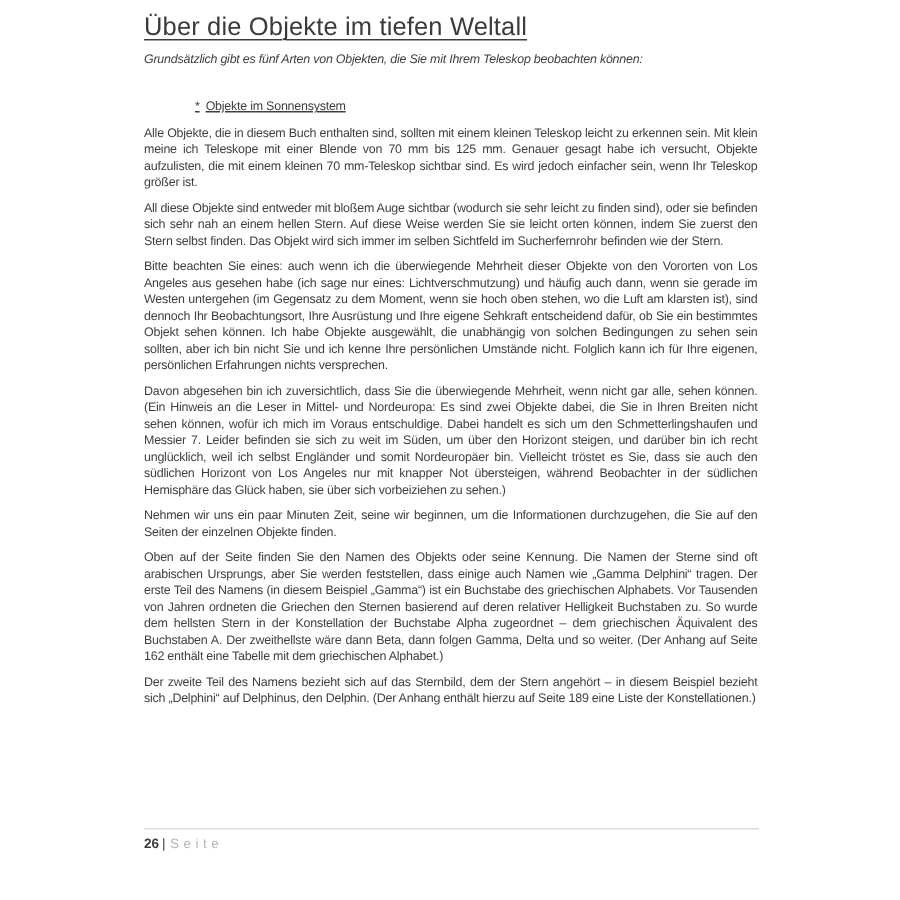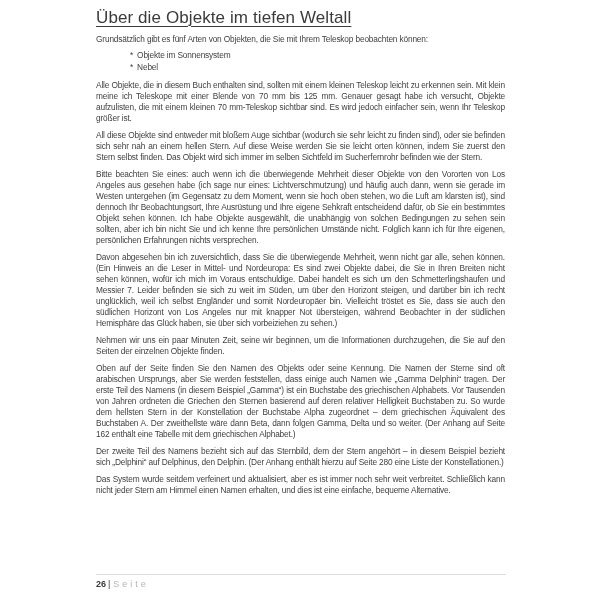--- a/index.html
+++ b/index.html
@@ -30,47 +30,49 @@
     margin: 0 0 6px 0;
     letter-spacing: 0.1px;
     text-decoration: underline;
     text-decoration-thickness: 1px;
     text-underline-offset: 3px;
   }
   .intro {
     font-size: 8.3px;
     line-height: 11px;
     letter-spacing: -0.15px;
-    margin: 0 0 5px 0;
+    margin: 0 0 20px 0;
+    font-style: italic;
   }
   .bullet-list {
     list-style: none;
     margin: 0 0 6px 0;
     padding: 0 0 0 34px;
+    text-decoration: underline;
   }
   .list-item {
     font-size: 8.3px;
     line-height: 11.9px;
     letter-spacing: -0.15px;
   }
   .bullet {
     margin-right: 4px;
   }
   .para {
     font-size: 8.3px;
     line-height: 11px;
     letter-spacing: -0.15px;
     text-align: justify;
     margin: 0 0 6px 0;
   }
   .footer {
     position: absolute;
     left: 96px;
     right: 94px;
-    top: 574px;
+    top: 552px;
     border-top: 1px solid var(--rule, #dcdcdc);
     padding-top: 4px;
     font-size: 9px;
     letter-spacing: 0;
   }
   .pagenum {
     font-weight: 700;
     color: var(--title, #3b3b3b);
   }
   .sep {
@@ -87,29 +89,27 @@
 <body>
 
 <div class="page">
 
   <h1 class="title">Über die Objekte im tiefen Weltall</h1>
 
   <p class="intro">Grundsätzlich gibt es fünf Arten von Objekten, die Sie mit Ihrem Teleskop beobachten können:</p>
 
   <ul class="bullet-list">
     <li class="list-item"><span class="bullet">*</span><span>Objekte im Sonnensystem</span></li>
-    <li class="list-item"><span class="bullet">*</span><span>Nebel</span></li>
   </ul>
 
   <p class="para">Alle Objekte, die in diesem Buch enthalten sind, sollten mit einem kleinen Teleskop leicht zu erkennen sein. Mit klein meine ich Teleskope mit einer Blende von 70 mm bis 125 mm. Genauer gesagt habe ich versucht, Objekte aufzulisten, die mit einem kleinen 70 mm-Teleskop sichtbar sind. Es wird jedoch einfacher sein, wenn Ihr Teleskop größer ist.</p>
   <p class="para">All diese Objekte sind entweder mit bloßem Auge sichtbar (wodurch sie sehr leicht zu finden sind), oder sie befinden sich sehr nah an einem hellen Stern. Auf diese Weise werden Sie sie leicht orten können, indem Sie zuerst den Stern selbst finden. Das Objekt wird sich immer im selben Sichtfeld im Sucherfernrohr befinden wie der Stern.</p>
   <p class="para">Bitte beachten Sie eines: auch wenn ich die überwiegende Mehrheit dieser Objekte von den Vororten von Los Angeles aus gesehen habe (ich sage nur eines: Lichtverschmutzung) und häufig auch dann, wenn sie gerade im Westen untergehen (im Gegensatz zu dem Moment, wenn sie hoch oben stehen, wo die Luft am klarsten ist), sind dennoch Ihr Beobachtungsort, Ihre Ausrüstung und Ihre eigene Sehkraft entscheidend dafür, ob Sie ein bestimmtes Objekt sehen können. Ich habe Objekte ausgewählt, die unabhängig von solchen Bedingungen zu sehen sein sollten, aber ich bin nicht Sie und ich kenne Ihre persönlichen Umstände nicht. Folglich kann ich für Ihre eigenen, persönlichen Erfahrungen nichts versprechen.</p>
   <p class="para">Davon abgesehen bin ich zuversichtlich, dass Sie die überwiegende Mehrheit, wenn nicht gar alle, sehen können. (Ein Hinweis an die Leser in Mittel- und Nordeuropa: Es sind zwei Objekte dabei, die Sie in Ihren Breiten nicht sehen können, wofür ich mich im Voraus entschuldige. Dabei handelt es sich um den Schmetterlingshaufen und Messier 7. Leider befinden sie sich zu weit im Süden, um über den Horizont steigen, und darüber bin ich recht unglücklich, weil ich selbst Engländer und somit Nordeuropäer bin. Vielleicht tröstet es Sie, dass sie auch den südlichen Horizont von Los Angeles nur mit knapper Not übersteigen, während Beobachter in der südlichen Hemisphäre das Glück haben, sie über sich vorbeiziehen zu sehen.)</p>
   <p class="para">Nehmen wir uns ein paar Minuten Zeit, seine wir beginnen, um die Informationen durchzugehen, die Sie auf den Seiten der einzelnen Objekte finden.</p>
   <p class="para">Oben auf der Seite finden Sie den Namen des Objekts oder seine Kennung. Die Namen der Sterne sind oft arabischen Ursprungs, aber Sie werden feststellen, dass einige auch Namen wie „Gamma Delphini“ tragen. Der erste Teil des Namens (in diesem Beispiel „Gamma“) ist ein Buchstabe des griechischen Alphabets. Vor Tausenden von Jahren ordneten die Griechen den Sternen basierend auf deren relativer Helligkeit Buchstaben zu. So wurde dem hellsten Stern in der Konstellation der Buchstabe Alpha zugeordnet – dem griechischen Äquivalent des Buchstaben A. Der zweithellste wäre dann Beta, dann folgen Gamma, Delta und so weiter. (Der Anhang auf Seite 162 enthält eine Tabelle mit dem griechischen Alphabet.)</p>
-  <p class="para">Der zweite Teil des Namens bezieht sich auf das Sternbild, dem der Stern angehört – in diesem Beispiel bezieht sich „Delphini“ auf Delphinus, den Delphin. (Der Anhang enthält hierzu auf Seite 280 eine Liste der Konstellationen.)</p>
-  <p class="para">Das System wurde seitdem verfeinert und aktualisiert, aber es ist immer noch sehr weit verbreitet. Schließlich kann nicht jeder Stern am Himmel einen Namen erhalten, und dies ist eine einfache, bequeme Alternative.</p>
+  <p class="para">Der zweite Teil des Namens bezieht sich auf das Sternbild, dem der Stern angehört – in diesem Beispiel bezieht sich „Delphini“ auf Delphinus, den Delphin. (Der Anhang enthält hierzu auf Seite 189 eine Liste der Konstellationen.)</p>
 
   <div class="footer">
     <span class="pagenum">26</span><span class="sep">|</span><span class="footer-label">Seite</span>
   </div>
 
 </div>
 
 </body></html>

